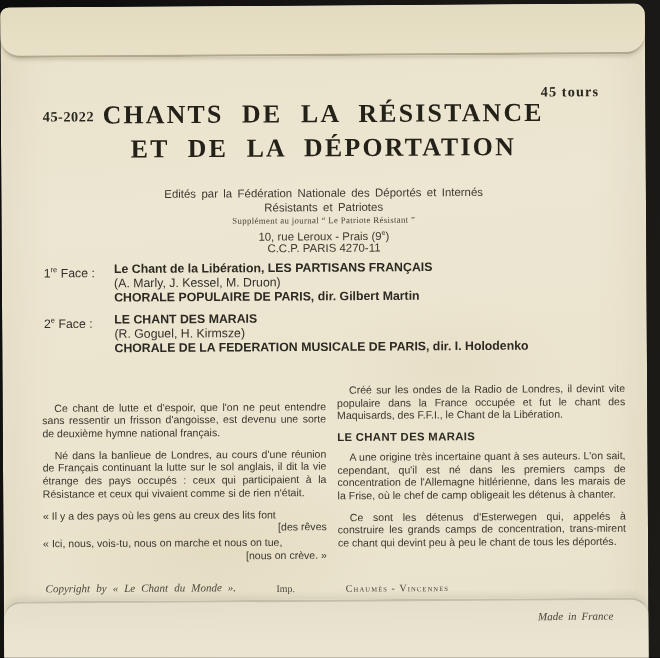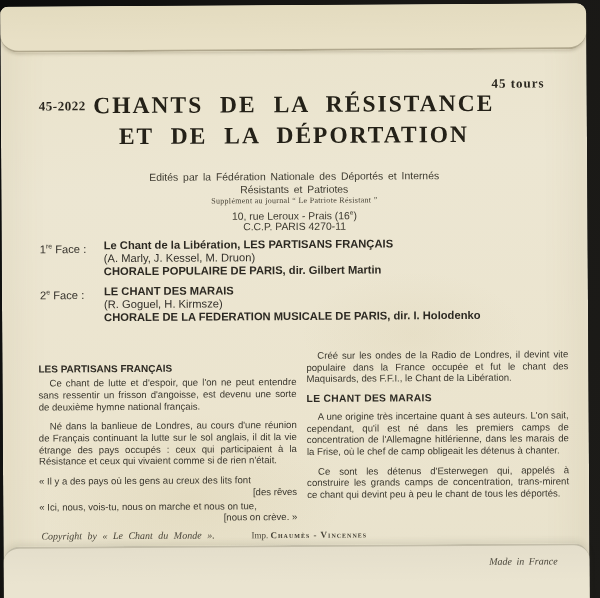--- a/index.html
+++ b/index.html
@@ -62,21 +62,21 @@
   .col-left{left:36px;width:258px;}
   .col-right{left:304px;width:262px;}
   .col p{margin:0 0 8px;text-indent:11px;}
   .col-head{font-weight:bold;font-size:10px;line-height:11.6px;text-align:left;color:#2d2a23;margin:0 0 3px;}
   .col-head2{font-weight:bold;font-size:10.3px;text-align:left;color:#2d2a23;margin:6px 0 6px;letter-spacing:.3px;}
   .verse{margin-top:2px;font-size:9.6px;line-height:11.7px;text-align:left;}
   .verse .carry{display:block;text-align:right;}
 
   .footer-copy{position:absolute;left:38px;top:524px;font:italic 10px "Liberation Serif",serif;color:#4a463a;word-spacing:3px;}
   .footer-printer{position:absolute;left:248px;top:525px;font:9px "Liberation Serif",serif;color:#4a463a;}
-  .footer-printer .caps{font-variant:small-caps;letter-spacing:1px;font-weight:bold;color:#444035;}
+  .footer-printer .caps{font-variant:small-caps;letter-spacing:1px;font-weight:normal;color:#444035;margin-left:44px;}
   .footer-made{position:absolute;right:32px;top:552px;font:italic 10px "Liberation Serif",serif;color:#4a463a;word-spacing:2px;}
 </style>
 </head>
 <body>
 
 <div class="photo">
   <div class="sleeve">
     <div class="flap-top"></div>
     <div class="flap-bottom"></div>
 
@@ -84,21 +84,21 @@
 
       <div class="catalog">45-2022</div>
       <div class="format">45 tours</div>
 
       <h1 class="title"><span>CHANTS DE LA RÉSISTANCE</span><br><span>ET DE LA DÉPORTATION</span></h1>
 
       <div class="publisher">
         <div class="pub-main">Edités par la Fédération Nationale des Déportés et Internés</div>
         <div class="pub-main">Résistants et Patriotes</div>
         <div class="pub-small">Supplément au journal “ Le Patriote Résistant ”</div>
-        <div class="pub-addr"><span>10, rue Leroux - Prais (16</span><span class="sup">e</span><span>)</span></div>
+        <div class="pub-addr"><span>10, rue Leroux - Prais (9</span><span class="sup">e</span><span>)</span></div>
         <div class="pub-addr">C.C.P. PARIS 4270-11</div>
       </div>
 
       <div class="face face-1">
         <span class="face-label"><span>1</span><span class="sup">re</span>&nbsp;<span>Face :</span></span>
         <div class="face-body">
           <div class="face-title">Le Chant de la Libération, LES PARTISANS FRANÇAIS</div>
           <div class="face-authors">(A. Marly, J. Kessel, M. Druon)</div>
           <div class="face-choir">CHORALE POPULAIRE DE PARIS, dir. Gilbert Martin</div>
         </div>
@@ -107,21 +107,21 @@
       <div class="face face-2">
         <span class="face-label"><span>2</span><span class="sup">e</span>&nbsp;<span>Face :</span></span>
         <div class="face-body">
           <div class="face-title">LE CHANT DES MARAIS</div>
           <div class="face-authors">(R. Goguel, H. Kirmsze)</div>
           <div class="face-choir">CHORALE DE LA FEDERATION MUSICALE DE PARIS, dir. I. Holodenko</div>
         </div>
       </div>
 
       <div class="col col-left">
-        <div class="col-head"><br><span>LES PARTISANS FRANÇAIS</span></div>
+        <div class="col-head"><br></div>
         <p>Ce chant de lutte et d'espoir, que l'on ne peut entendre sans ressentir un frisson d'angoisse, est devenu une sorte de deuxième hymne national français.</p>
         <p>Né dans la banlieue de Londres, au cours d'une réunion de Français continuant la lutte sur le sol anglais, il dit la vie étrange des pays occupés : ceux qui participaient à la Résistance et ceux qui vivaient comme si de rien n'était.</p>
         <div class="verse"><span>« Il y a des pays où les gens au creux des lits font</span><span class="carry">[des rêves</span></div>
         <div class="verse"><span>« Ici, nous, vois-tu, nous on marche et nous on tue,</span><span class="carry">[nous on crève. »</span></div>
       </div>
 
       <div class="col col-right">
         <p>Créé sur les ondes de la Radio de Londres, il devint vite populaire dans la France occupée et fut le chant des Maquisards, des F.F.I., le Chant de la Libération.</p>
         <div class="col-head2">LE CHANT DES MARAIS</div>
         <p>A une origine très incertaine quant à ses auteurs. L'on sait, cependant, qu'il est né dans les premiers camps de concentration de l'Allemagne hitlérienne, dans les marais de la Frise, où le chef de camp obligeait les détenus à chanter.</p>

